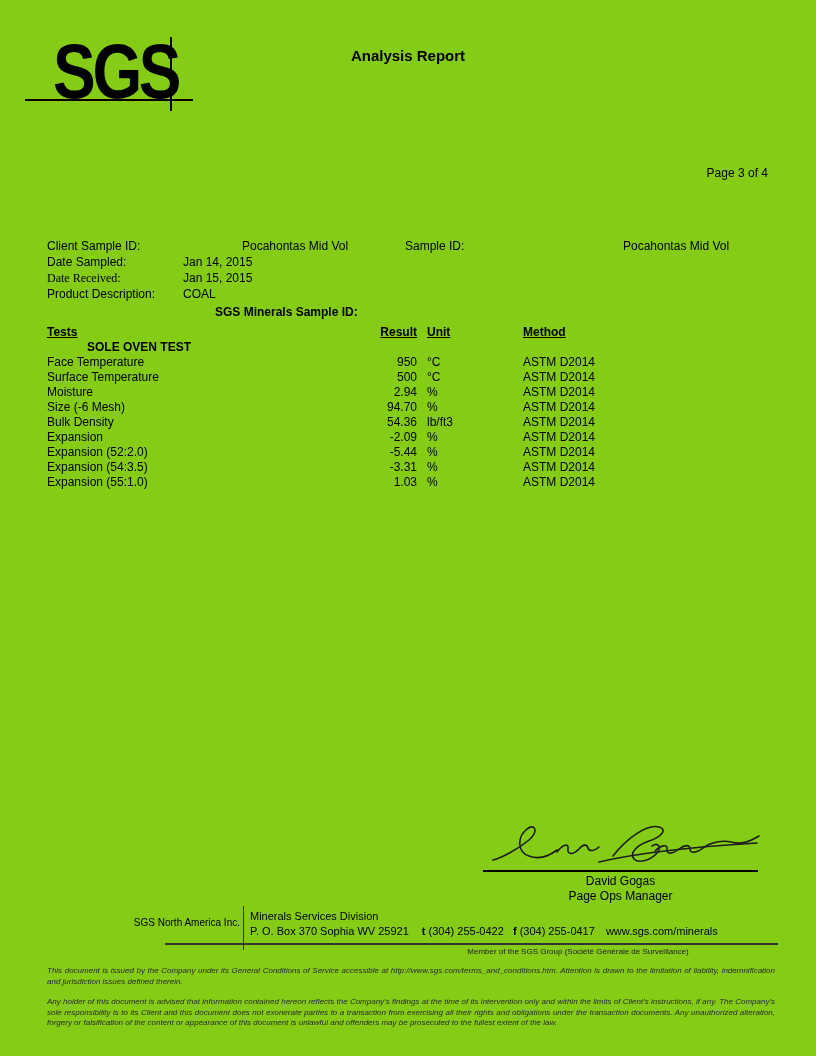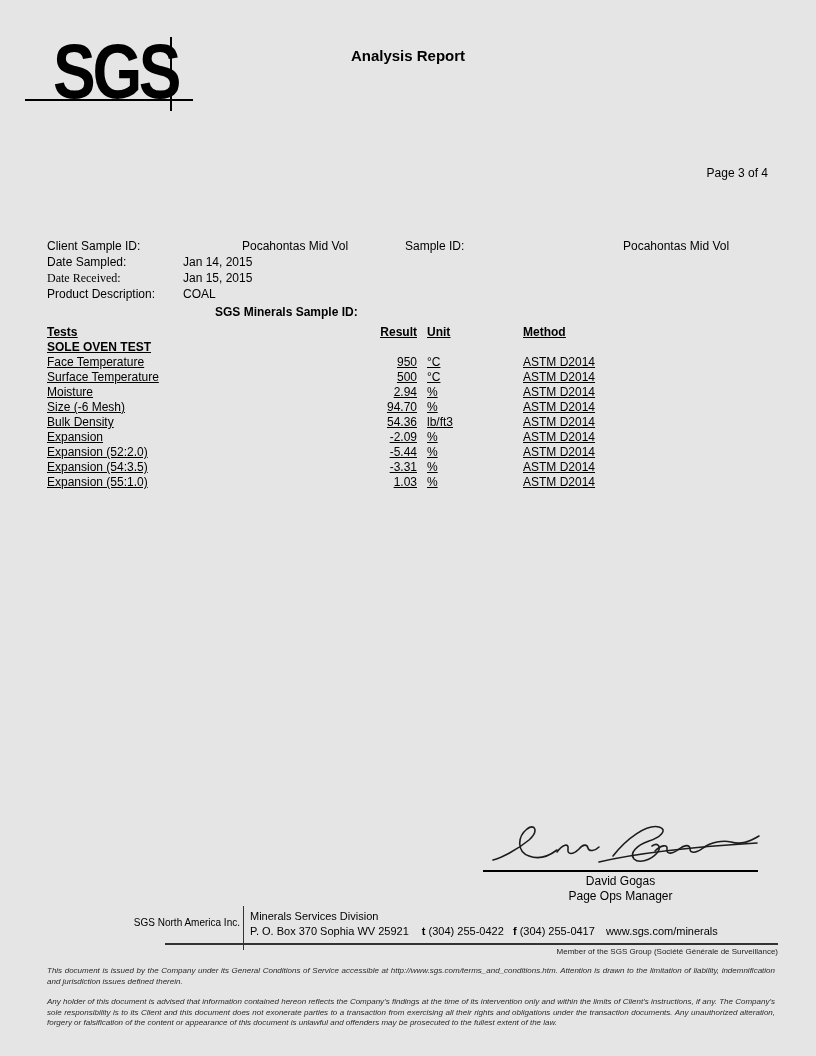--- a/index.html
+++ b/index.html
@@ -5,21 +5,21 @@
   * { margin: 0; padding: 0; box-sizing: border-box; }
   html, body { background: #fff; }
   body {
     font-family: "Liberation Sans", "DejaVu Sans", sans-serif;
     color: #000;
   }
   .page {
     position: relative;
     width: 816px;
     height: 1056px;
-    background: #e5e5e5;
+    background: #84cc16;
     overflow: hidden;
   }
   .abs { position: absolute; }
 
   
   .logo-text {
     font-weight: bold;
     font-size: 78px;
     letter-spacing: -4px;
     line-height: 78px;
@@ -40,41 +40,41 @@
     font-size: 12px;
     width: 200px;
     text-align: right;
   }
 
   .lbl, .val { font-size: 12px; line-height: 15px; white-space: nowrap; }
   .bold { font-weight: bold; }
 
   
   .results { font-size: 12px; line-height: 15px; width: 740px; }
-  .trow { display: grid; grid-template-columns: 290px 80px 96px 250px; height: 15px; text-decoration: underline; }
+  .trow { display: grid; grid-template-columns: 290px 80px 96px 250px; height: 15px; }
   .trow .c-test   { text-align: left; }
   .trow .c-result { text-align: right; }
   .trow .c-unit   { text-align: left; padding-left: 10px; }
   .trow .c-method { text-align: left; padding-left: 10px; }
   .thead span { font-weight: bold; text-decoration: underline; }
-  .section-row { font-weight: bold; }
+  .section-row { font-weight: bold; margin-left: 40px; }
 
   
   .sig-line { background: #000; height: 2px; }
   .sig-name, .sig-title {
     width: 275px; text-align: center; font-size: 12px; line-height: 15px;
   }
 
   
   .f-company { font-size: 10px; text-align: right; width: 150px; }
   .f-division, .f-address { font-size: 11px; white-space: nowrap; }
   .f-address .blab { font-weight: bold; }
   .f-vline { background: #333; width: 1px; }
   .f-rule { background: #333; height: 2px; }
-  .f-member { font-size: 8px; width: 400px; text-align: right; color: #222; }
+  .f-member { font-size: 8px; width: 400px; text-align: center; color: #222; }
 
   .disclaimer {
     font-size: 8px;
     line-height: 10.5px;
     font-style: italic;
     text-align: justify;
     color: #2a2a2a;
     width: 728px;
   }
 

